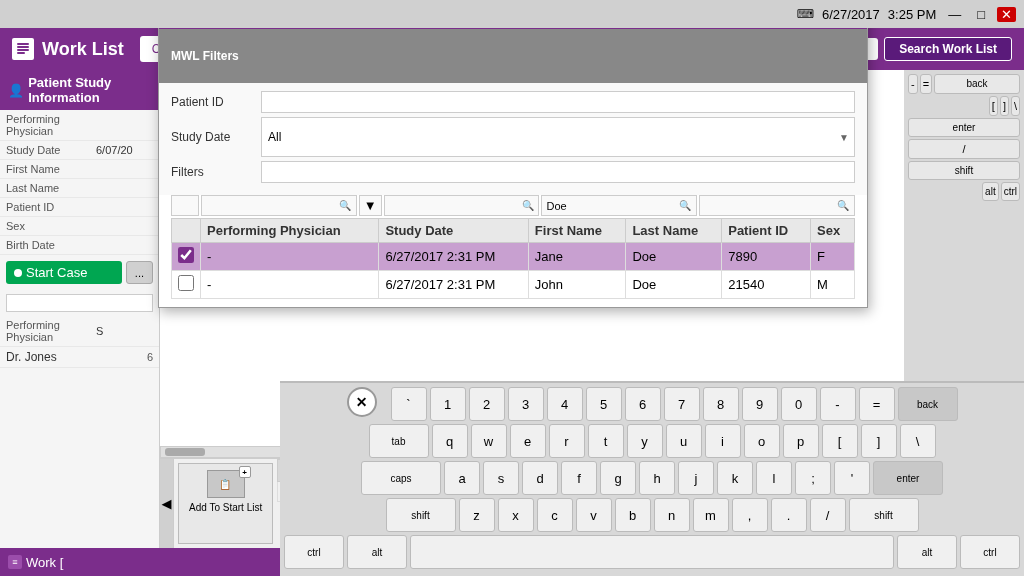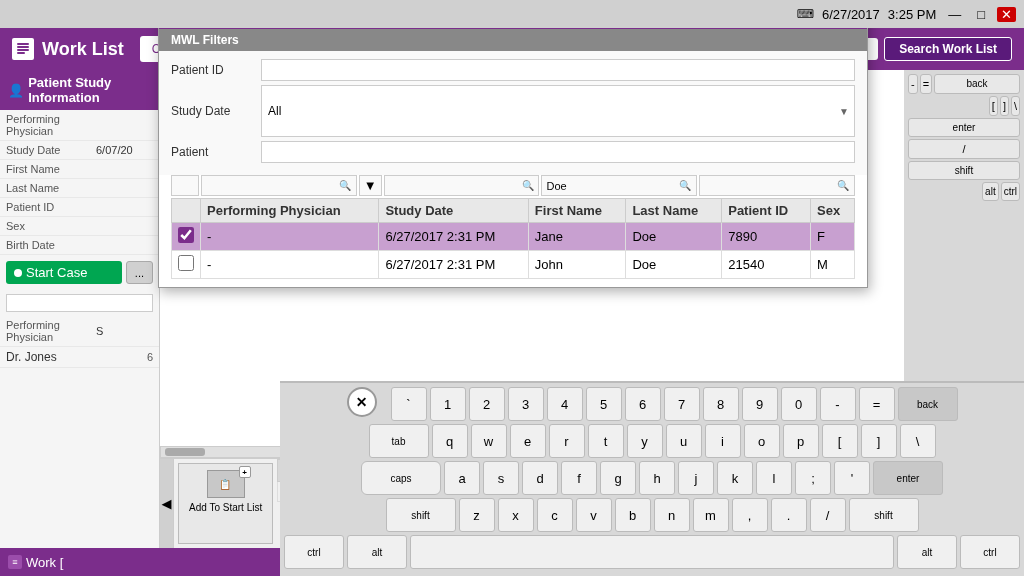--- a/index.html
+++ b/index.html
@@ -49,27 +49,27 @@
 
     
     .status-bar { background: #7b2d8b; height: 28px; display: flex; align-items: center; padding: 0 8px; }
     .status-item { color: #fff; font-size: 12px; display: flex; align-items: center; gap: 4px; }
     .status-icon { width: 14px; height: 14px; background: #9b4dab; border-radius: 2px; display: flex; align-items: center; justify-content: center; font-size: 9px; color: #fff; }
     
     
     .bottom-worklist { height: 90px; background: #f0f0f0; border-top: 1px solid #ccc; display: flex; }
     .search-modal { position: absolute; top: 0; left: 158px; width: 710px; background: #fff; border: 1px solid #999; box-shadow: 2px 4px 12px rgba(0,0,0,0.3); z-index: 60; }
     .modal-title { background: #7b2d8b; color: #fff; padding: 6px 12px; font-size: 14px; font-weight: bold; }
-    .modal-filters-header { background: #888; color: #fff; padding: 4px 12px; font-size: 12px; font-weight: bold; }
+    .modal-filters-header { background: #888; color: #fff; padding: 20px 12px; font-size: 12px; font-weight: bold; }
     .modal-body { padding: 8px 12px; background: #f9f9f9; }
     .filter-row { display: flex; align-items: center; margin-bottom: 4px; }
     .filter-label { width: 90px; font-size: 12px; color: #333; }
     .filter-input { flex: 1; border: 1px solid #ccc; padding: 3px 6px; font-size: 12px; background: #fff; }
     .filter-select-wrap { flex: 1; position: relative; }
-    .filter-select { width: 100%; border: 1px solid #ccc; padding: 18px 6px; font-size: 12px; background: #fff; appearance: none; }
+    .filter-select { width: 100%; border: 1px solid #ccc; padding: 12px 6px; font-size: 12px; background: #fff; appearance: none; }
     .select-arrow { position: absolute; right: 6px; top: 50%; transform: translateY(-50%); font-size: 10px; color: #666; pointer-events: none; }
     .modal-actions { display: flex; margin: 6px 12px; gap: 0; }
     .btn-modal-search { flex: 1; background: #7b2d8b; color: #fff; border: none; padding: 6px; font-size: 13px; cursor: pointer; }
     .btn-modal-clear { flex: 1; background: #7b2d8b; color: #fff; border: none; padding: 6px; font-size: 13px; cursor: pointer; border-left: 1px solid #9b4dab; }
 
     
     .results-area { padding: 0 12px 8px; }
     .result-filter-row { display: flex; gap: 2px; margin-bottom: 2px; }
     .result-filter-item { display: flex; align-items: center; border: 1px solid #ccc; background: #f9f9f9; padding: 2px 4px; flex: 1; }
     .result-filter-input { border: none; background: transparent; width: 100%; font-size: 11px; outline: none; }
@@ -286,21 +286,21 @@
         <select class="filter-select">
           <option>All</option>
           <option>Today</option>
           <option>Yesterday</option>
           <option>Last 7 Days</option>
         </select>
         <span class="select-arrow">▼</span>
       </div>
     </div>
     <div class="filter-row">
-      <span class="filter-label">Patient</span>
+      <span class="filter-label">Filters</span>
       <input class="filter-input" type="text" value="" style="">
     </div>
   </div>
   <div class="results-area">
 
     <div class="result-filter-row">
       <div style="width:28px; border:1px solid #ccc; background:#f9f9f9; padding:2px;"></div>
       <div class="result-filter-item">
         <input class="result-filter-input" type="text" value="" style="">
         <span class="filter-icon">🔍</span>
@@ -386,21 +386,21 @@
     <span class="kb-key">y</span>
     <span class="kb-key">u</span>
     <span class="kb-key">i</span>
     <span class="kb-key">o</span>
     <span class="kb-key">p</span>
     <span class="kb-key">[</span>
     <span class="kb-key">]</span>
     <span class="kb-key">\</span>
   </div>
   <div class="kb-row">
-    <span class="kb-key wider" style="font-size:10px;border-radius:6px;">caps</span>
+    <span class="kb-key wider" style="font-size:10px;">caps</span>
     <span class="kb-key">a</span>
     <span class="kb-key">s</span>
     <span class="kb-key">d</span>
     <span class="kb-key">f</span>
     <span class="kb-key">g</span>
     <span class="kb-key">h</span>
     <span class="kb-key">j</span>
     <span class="kb-key">k</span>
     <span class="kb-key">l</span>
     <span class="kb-key">;</span>

